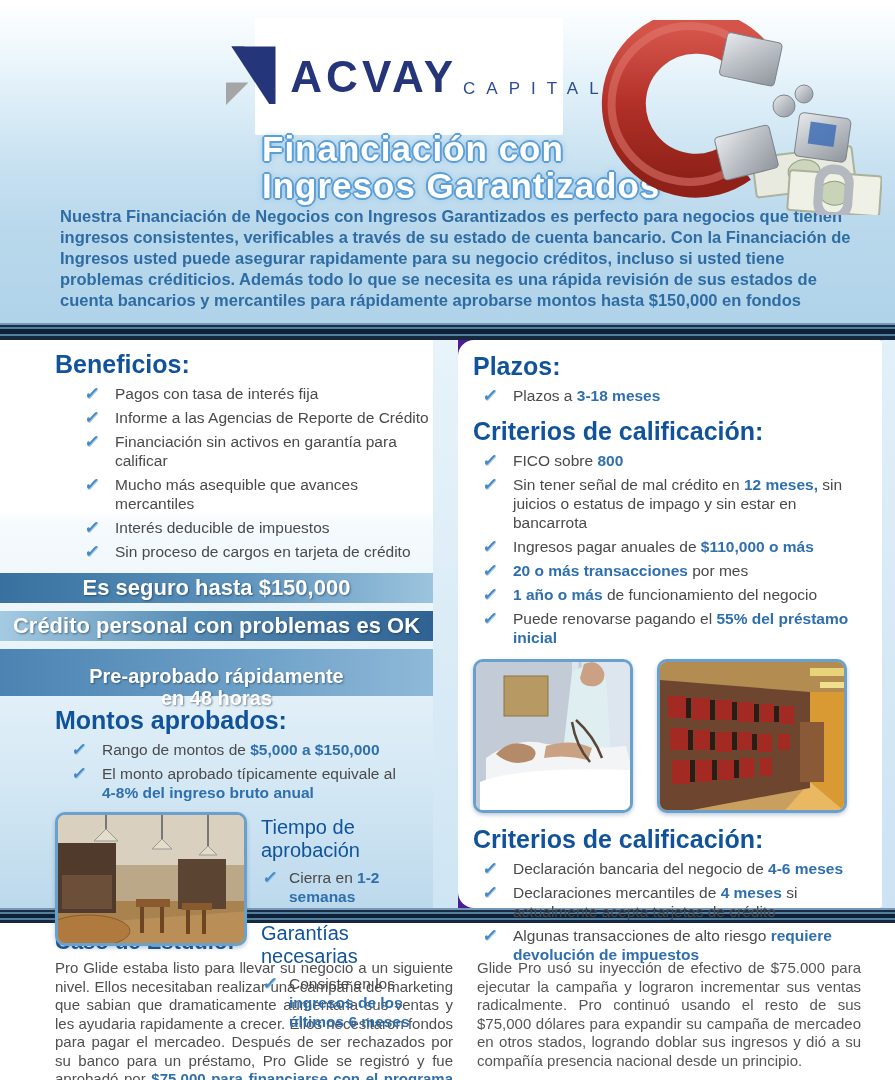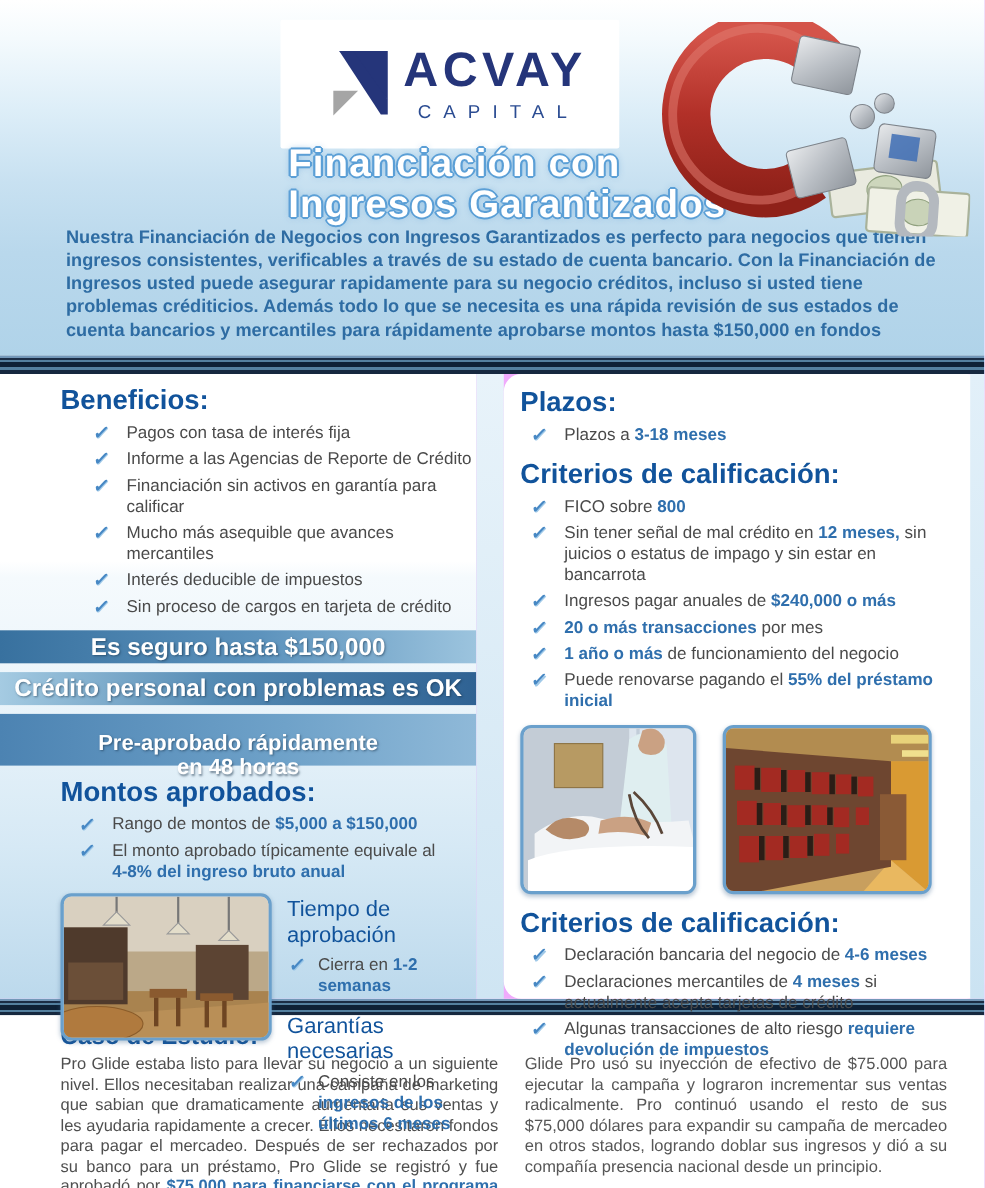--- a/index.html
+++ b/index.html
@@ -5,42 +5,42 @@
   * { margin:0; padding:0; box-sizing:border-box; }
   body { background:#e9eef2; font-family:"Liberation Sans", sans-serif; }
   .page { width:895px; height:1080px; margin:0 auto; background:#fff; position:relative; overflow:hidden; }
 
   
   .top { position:relative; height:323px;
     background:linear-gradient(180deg,#ffffff 0,#f4fafd 35px,#ddeef8 100px,#c8e1f1 165px,#b9d8ec 230px,#b0d3e9 323px); }
   .logo-box { position:absolute; left:255px; top:18px; width:308px; height:117px; background:#fff;
     display:flex; align-items:center; justify-content:center; gap:10px; border-radius:2px; }
   .logo-mark { width:72px; height:76px; flex:0 0 auto; }
-  .logo-text { display:flex; flex-direction:column; align-items:center; }
+  .logo-text { display:flex; flex-direction:row; align-items:flex-end; }
   .brand-name { font-size:44px; font-weight:bold; color:#25357a; letter-spacing:4px; line-height:1; }
   .brand-sub { font-size:17px; color:#2b4c92; letter-spacing:11px; margin-top:6px; text-indent:6px; }
 
   .magnet { position:absolute; left:552px; top:20px; width:330px; height:195px; z-index:3; }
 
   .title { position:absolute; left:262px; top:130px; z-index:2; font-weight:bold; font-size:35px; line-height:37px;
     color:#fff; letter-spacing:1px;
     text-shadow:-2px 0 0 #5b9fd6, 2px 0 0 #5b9fd6, 0 -2px 0 #5b9fd6, 0 2px 0 #5b9fd6,
       -1px -1px 0 #5b9fd6, 1px -1px 0 #5b9fd6, -1px 1px 0 #5b9fd6, 1px 1px 0 #5b9fd6, 0 0 7px rgba(120,175,220,.9); }
 
   .intro { position:absolute; left:60px; top:206px; width:808px; font-size:16.5px; line-height:21px;
     font-weight:bold; color:#2e6ca3; }
 
   
   .divider { height:17px; width:100%;
     background:linear-gradient(180deg,#7397b8 0 2px,#1b2d45 2px 4px,#54809f 4px 6px,#0e2136 6px 11px,#54809f 11px 13px,#16283f 13px 17px); }
   .divider.thin { height:15px;
     background:linear-gradient(180deg,#7397b8 0 2px,#1b2d45 2px 4px,#54809f 4px 6px,#0e2136 6px 10px,#54809f 10px 12px,#16283f 12px 15px); }
 
   
-  .columns { display:flex; height:568px; background:#f0abfc; position:relative; }
+  .columns { display:flex; height:568px; background:#4c1d95; position:relative; }
   .columns::after { content:""; position:absolute; right:0; top:0; width:13px; height:100%;
     background:linear-gradient(180deg,#e2f0f9,#cbe3f2); }
   .col-left { width:433px; flex:0 0 auto;
     background:linear-gradient(180deg,#ffffff 0 170px,#f5fafd 185px,#eaf4fa 300px,#d6e9f5 430px,#bcd9ec 100%); }
   .gutter { width:25px; flex:0 0 auto; background:linear-gradient(180deg,#e8f3fa,#cfe5f3); }
   .col-right { flex:1; background:#fff; padding:0 30px 0 15px;border-radius:16px; }
 
   h2.sec { font-size:25px; font-weight:bold; color:#11539b; }
   h3.sub { font-size:20px; font-weight:normal; color:#11539b; }
 
@@ -278,21 +278,21 @@
         <li>
             <span class="check">✓</span>
             <span class="txt"><span>FICO sobre </span><span class="em">800</span><span></span></span>
           </li>
         <li>
             <span class="check">✓</span>
             <span class="txt" style="max-width:330px;"><span>Sin tener señal de mal crédito en </span><span class="em">12 meses,</span><span> sin juicios o estatus de impago y sin estar en bancarrota</span></span>
           </li>
         <li>
             <span class="check">✓</span>
-            <span class="txt"><span>Ingresos pagar anuales de </span><span class="em">$240,000 o más</span><span></span></span>
+            <span class="txt"><span>Ingresos pagar anuales de </span><span class="em">$110,000 o más</span><span></span></span>
           </li>
         <li>
             <span class="check">✓</span>
             <span class="txt"><span></span><span class="em">20 o más transacciones</span><span> por mes</span></span>
           </li>
         <li>
             <span class="check">✓</span>
             <span class="txt"><span></span><span class="em">1 año o más</span><span> de funcionamiento del negocio</span></span>
           </li>
         <li>

